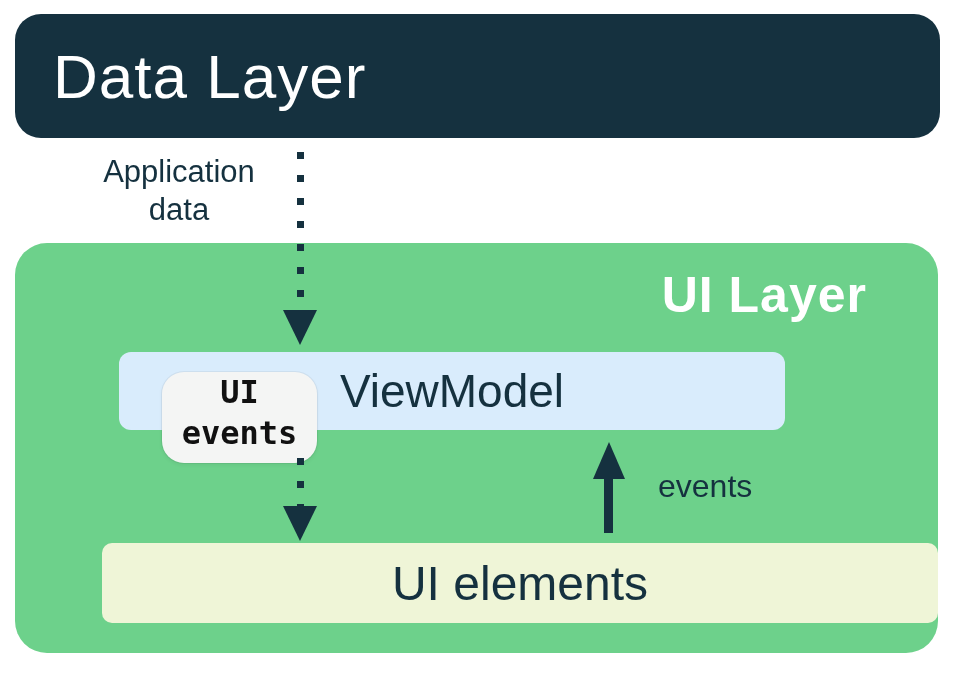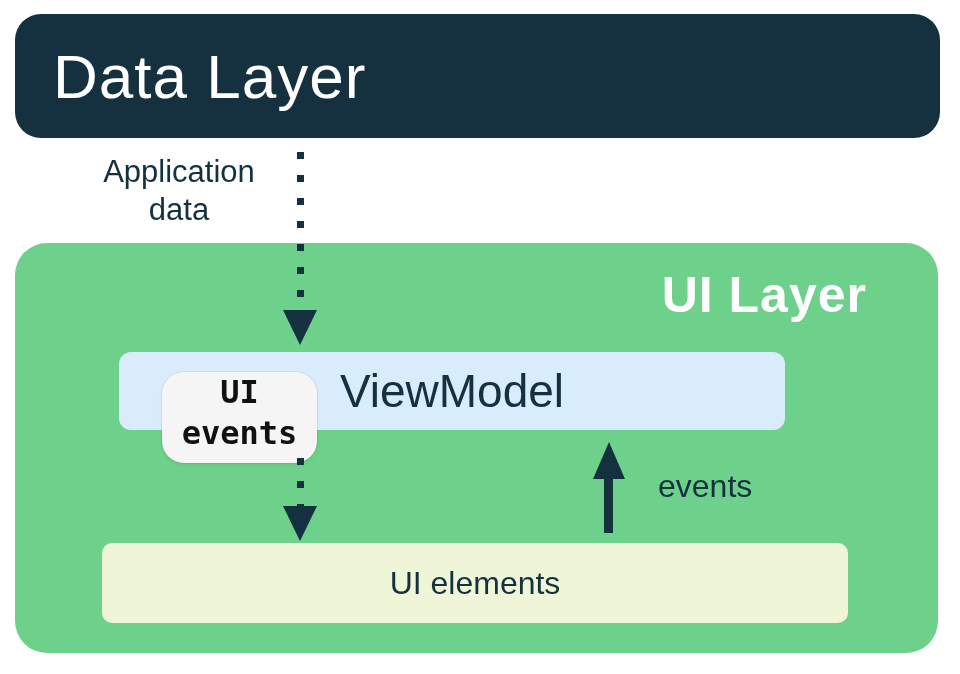--- a/index.html
+++ b/index.html
@@ -79,24 +79,24 @@
     position:absolute;left:593px;top:442px;width:0;height:0;
     border-left:16px solid transparent;border-right:16px solid transparent;
     border-bottom:37px solid var(--navy);
   }
   .events-label{
     position:absolute;left:658px;top:468px;
     color:var(--navy);font-size:32px;font-weight:400;
   }
 
   .ui-elements-bar{
-    position:absolute;left:102px;top:543px;width:746px;height:80px;
+    position:absolute;left:102px;top:543px;width:836px;height:80px;
     background:var(--pale-yellow);border-radius:10px;
     display:flex;align-items:center;justify-content:center;
-    color:var(--navy);font-size:32px;font-weight:400;
+    color:var(--navy);font-size:48px;font-weight:400;
   }
 </style>
 </head>
 <body>
 
 <div class="stage">
 
   <div class="data-layer-bar">
     <span>Data Layer</span>
   </div>

